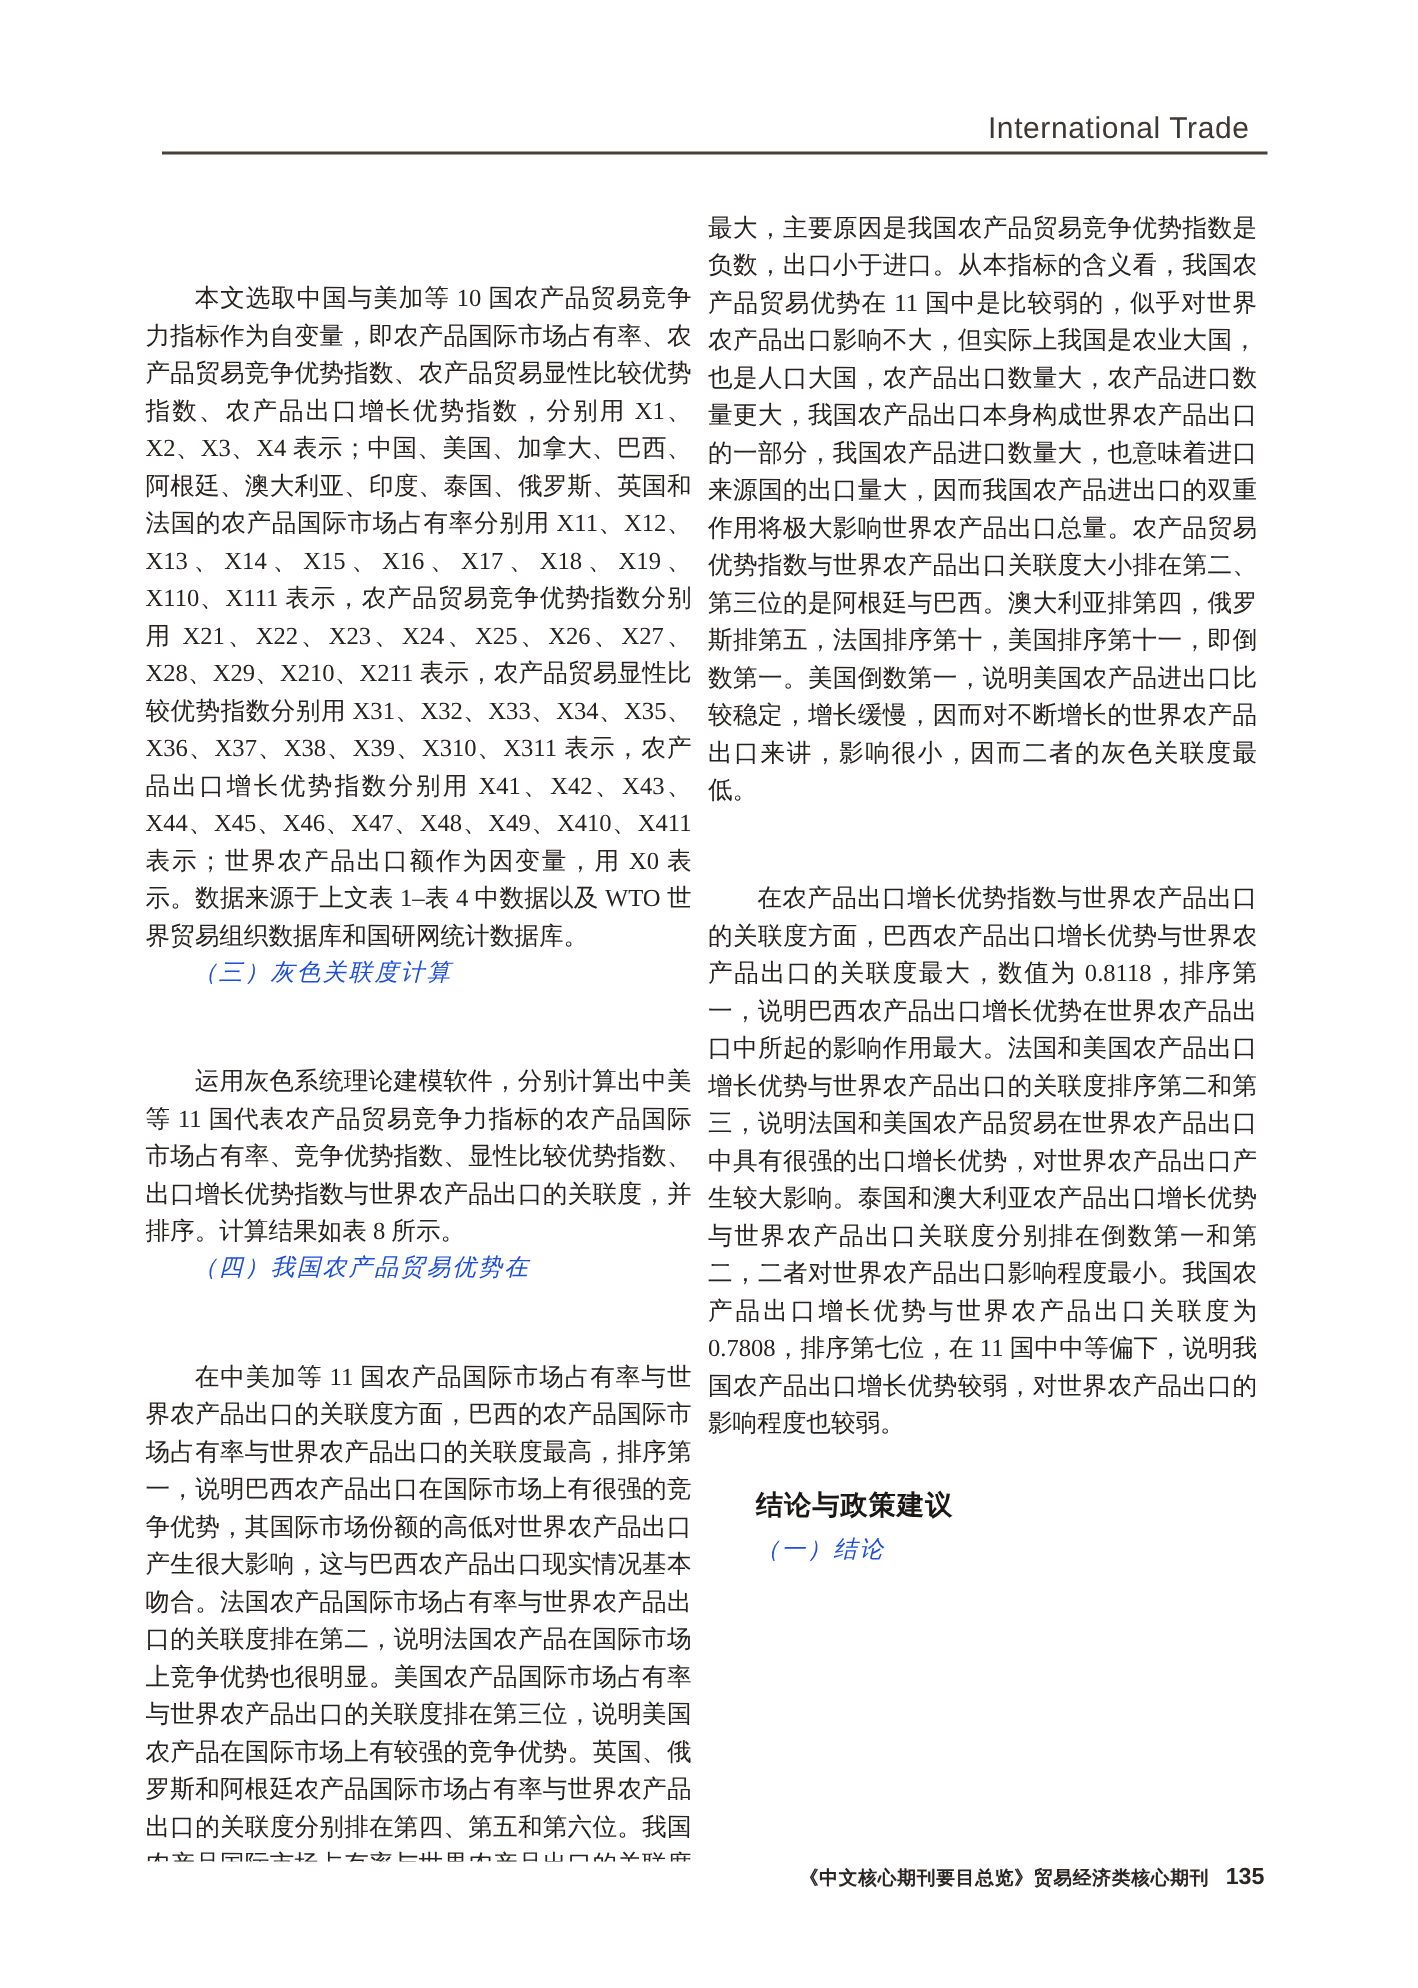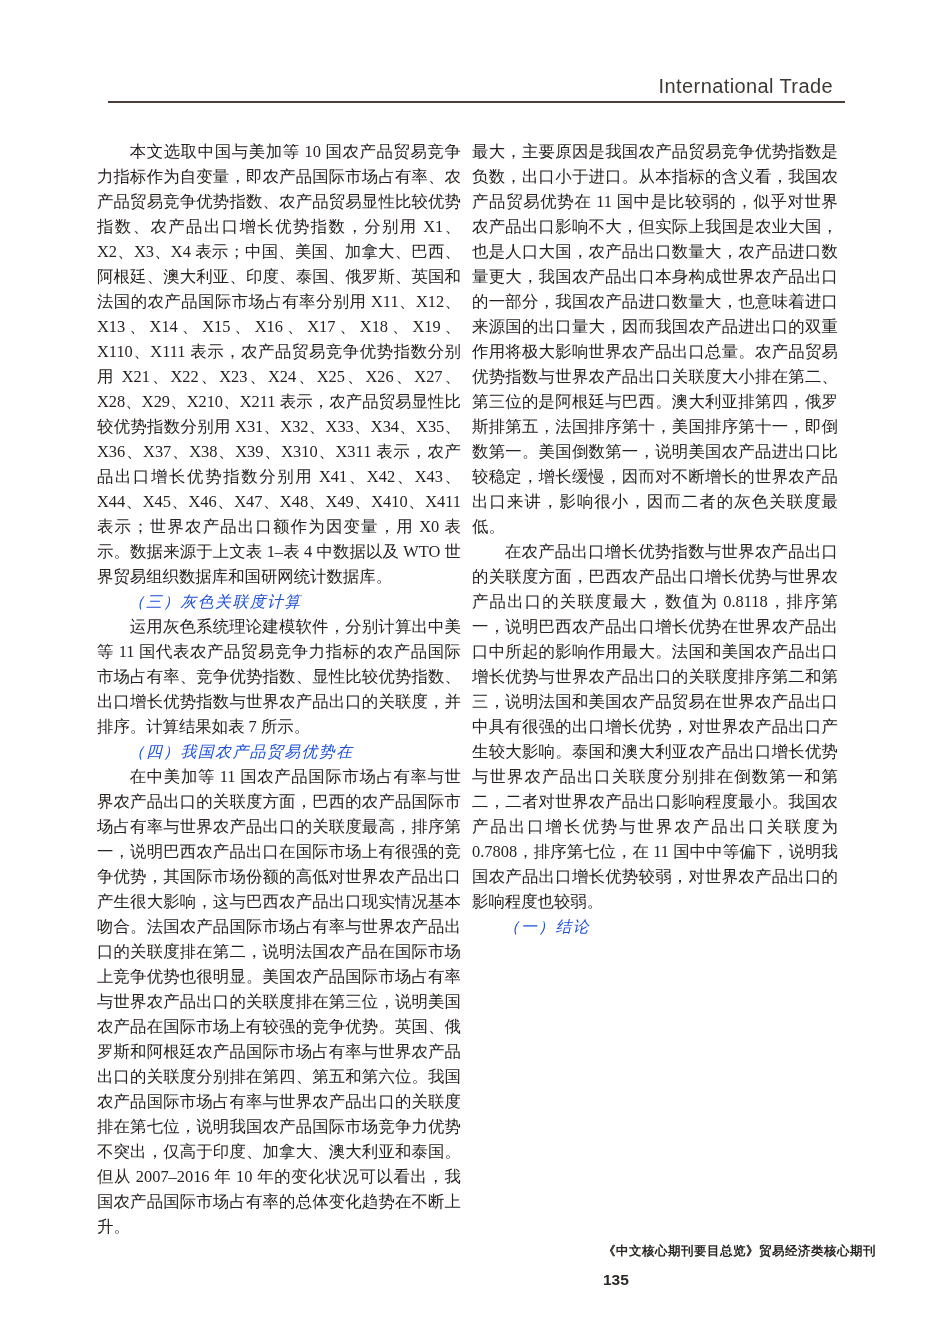--- a/index.html
+++ b/index.html
@@ -41,21 +41,21 @@
     font-size: 16.4px;
     line-height: 25px;
     text-align: justify;
   }
   .col-left  { left: 97px;  width: 364px; }
   .col-right { left: 472px; width: 366px; }
   .para {
     margin: 0;
     text-align: justify;
   }
-  .para.indent { text-indent: 2em; }
+  .para.indent { text-indent: 2em; margin-top: 47px; }
   h3.subheading {
     margin: 0;
     font-weight: normal;
     font-style: italic;
     font-size: 15.8px;
     line-height: 25px;
     letter-spacing: 1.5px;
     text-indent: 2em;
     color: #1d4ed8;
   }
@@ -71,54 +71,53 @@
   }
   .page-footer {
     position: absolute;
     top: 1243px;
     right: 90px;
     display: flex;
     align-items: baseline;
     gap: 11px;
     font-family: "Liberation Sans", "DejaVu Sans", sans-serif;
     color: #2b2624;
-    flex-direction: column;
   }
   .footer-note {
     font-size: 12.5px;
     font-weight: bold;
     letter-spacing: 0.5px;
   }
   .footer-page {
     font-size: 15.5px;
     font-weight: bold;
-    margin-left: 33px;
   }
 </style>
 </head>
 <body>
 
 <div class="page">
   <div>
     <div class="header-label">International Trade</div>
     <div class="header-rule"></div>
   </div>
 
   <div class="col col-left" id="col-left">
       <p class="para indent">本文选取中国与美加等 10 国农产品贸易竞争力指标作为自变量，即农产品国际市场占有率、农产品贸易竞争优势指数、农产品贸易显性比较优势指数、农产品出口增长优势指数，分别用 X1、X2、X3、X4 表示；中国、美国、加拿大、巴西、阿根廷、澳大利亚、印度、泰国、俄罗斯、英国和法国的农产品国际市场占有率分别用 X11、X12、X13、X14、X15、X16、X17、X18、X19、X110、X111 表示，农产品贸易竞争优势指数分别用 X21、X22、X23、X24、X25、X26、X27、X28、X29、X210、X211 表示，农产品贸易显性比较优势指数分别用 X31、X32、X33、X34、X35、X36、X37、X38、X39、X310、X311 表示，农产品出口增长优势指数分别用 X41、X42、X43、X44、X45、X46、X47、X48、X49、X410、X411 表示；世界农产品出口额作为因变量，用 X0 表示。数据来源于上文表 1–表 4 中数据以及 WTO 世界贸易组织数据库和国研网统计数据库。</p>
       <h3 class="subheading">（三）灰色关联度计算</h3>
-      <p class="para indent">运用灰色系统理论建模软件，分别计算出中美等 11 国代表农产品贸易竞争力指标的农产品国际市场占有率、竞争优势指数、显性比较优势指数、出口增长优势指数与世界农产品出口的关联度，并排序。计算结果如表 7 所示。</p>
+      <p class="para indent">运用灰色系统理论建模软件，分别计算出中美等 11 国代表农产品贸易竞争力指标的农产品国际市场占有率、竞争优势指数、显性比较优势指数、出口增长优势指数与世界农产品出口的关联度，并排序。计算结果如表 8 所示。</p>
       <h3 class="subheading">（四）我国农产品贸易优势在</h3>
       <p class="para indent">在中美加等 11 国农产品国际市场占有率与世界农产品出口的关联度方面，巴西的农产品国际市场占有率与世界农产品出口的关联度最高，排序第一，说明巴西农产品出口在国际市场上有很强的竞争优势，其国际市场份额的高低对世界农产品出口产生很大影响，这与巴西农产品出口现实情况基本吻合。法国农产品国际市场占有率与世界农产品出口的关联度排在第二，说明法国农产品在国际市场上竞争优势也很明显。美国农产品国际市场占有率与世界农产品出口的关联度排在第三位，说明美国农产品在国际市场上有较强的竞争优势。英国、俄罗斯和阿根廷农产品国际市场占有率与世界农产品出口的关联度分别排在第四、第五和第六位。我国农产品国际市场占有率与世界农产品出口的关联度排在第七位，说明我国农产品国际市场竞争力优势不突出，仅高于印度、加拿大、澳大利亚和泰国。但从 2007–2016 年 10 年的变化状况可以看出，我国农产品国际市场占有率的总体变化趋势在不断上升。</p>
       <p class="para indent">在中美加等 11 国农产品贸易竞争优势指数与世界农产品出口的关联度方面，我国农产品贸易竞争优势指数与世界农产品出口的关联度最大，排序第一，说明我国农产品竞争力优势指数的高低对世界农产品出口的影响</p>
     </div>
 
   <div class="col col-right" id="col-right">
       <p class="para">最大，主要原因是我国农产品贸易竞争优势指数是负数，出口小于进口。从本指标的含义看，我国农产品贸易优势在 11 国中是比较弱的，似乎对世界农产品出口影响不大，但实际上我国是农业大国，也是人口大国，农产品出口数量大，农产品进口数量更大，我国农产品出口本身构成世界农产品出口的一部分，我国农产品进口数量大，也意味着进口来源国的出口量大，因而我国农产品进出口的双重作用将极大影响世界农产品出口总量。农产品贸易优势指数与世界农产品出口关联度大小排在第二、第三位的是阿根廷与巴西。澳大利亚排第四，俄罗斯排第五，法国排序第十，美国排序第十一，即倒数第一。美国倒数第一，说明美国农产品进出口比较稳定，增长缓慢，因而对不断增长的世界农产品出口来讲，影响很小，因而二者的灰色关联度最低。</p>
       <p class="para indent">在农产品出口增长优势指数与世界农产品出口的关联度方面，巴西农产品出口增长优势与世界农产品出口的关联度最大，数值为 0.8118，排序第一，说明巴西农产品出口增长优势在世界农产品出口中所起的影响作用最大。法国和美国农产品出口增长优势与世界农产品出口的关联度排序第二和第三，说明法国和美国农产品贸易在世界农产品出口中具有很强的出口增长优势，对世界农产品出口产生较大影响。泰国和澳大利亚农产品出口增长优势与世界农产品出口关联度分别排在倒数第一和第二，二者对世界农产品出口影响程度最小。我国农产品出口增长优势与世界农产品出口关联度为 0.7808，排序第七位，在 11 国中中等偏下，说明我国农产品出口增长优势较弱，对世界农产品出口的影响程度也较弱。</p>
+      <h2 class="section-heading">结论与政策建议</h2>
       <h3 class="subheading">（一）结论</h3>
     </div>
 
   <div class="page-footer">
     <span class="footer-note">《中文核心期刊要目总览》贸易经济类核心期刊</span>
     <span class="footer-page">135</span>
   </div>
 </div>
 
 </body></html>

